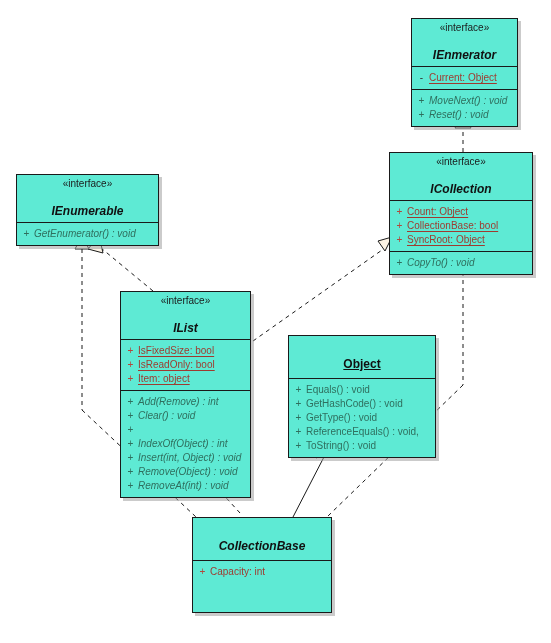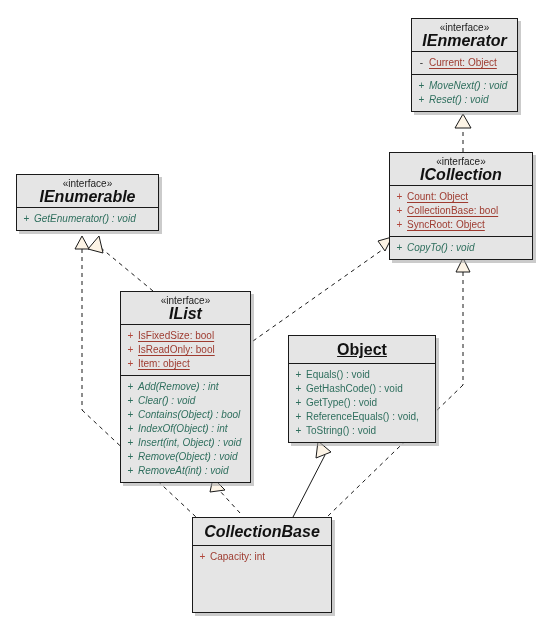--- a/index.html
+++ b/index.html
@@ -26,45 +26,45 @@
     position: absolute;
     left: 0; top: 0;
     width: 551px;
     height: 643px;
     pointer-events: none;
   }
 
   .uml-class {
     position: absolute;
     box-sizing: border-box;
-    background: #e5e5e5;
+    background: #5eead4;
     border: 1px solid #1a1a1a;
     box-shadow: 3px 3px 0 0 rgba(160,160,160,0.55);
     overflow: hidden;
   }
 
   .cls-header {
     padding: 3px 4px 4px 4px;
     text-align: center;
     border-bottom: 1px solid #1a1a1a;
   }
 
   .stereotype {
     font-size: 10px;
     color: #1a1a1a;
     line-height: 12px;
     letter-spacing: 0px;
   }
   .cls-name {
-    font-size: 16px;
+    font-size: 12px;
     font-weight: bold;
     font-style: italic;
     color: #111111;
     line-height: 13px;
-    margin-top: 0;
+    margin-top: 15px;
   }
   .cls-name.plain { font-style: normal; text-decoration: underline; }
 
   .compartment {
     padding: 4px 2px 4px 2px;
   }
   .compartment + .compartment {
     border-top: 1px solid #1a1a1a;
   }
 
@@ -230,21 +230,20 @@
       <div class="member">
         <span class="vis pub">+</span>
         <span class="mtext">Add(Remove) : int</span>
       </div>
       <div class="member">
         <span class="vis pub">+</span>
         <span class="mtext">Clear() : void</span>
       </div>
       <div class="member">
         <span class="vis pub">+</span>
-        <span class="mtext">Contains(Object) : bool</span>
       </div>
       <div class="member">
         <span class="vis pub">+</span>
         <span class="mtext">IndexOf(Object) : int</span>
       </div>
       <div class="member">
         <span class="vis pub">+</span>
         <span class="mtext">Insert(int, Object) : void</span>
       </div>
       <div class="member">

